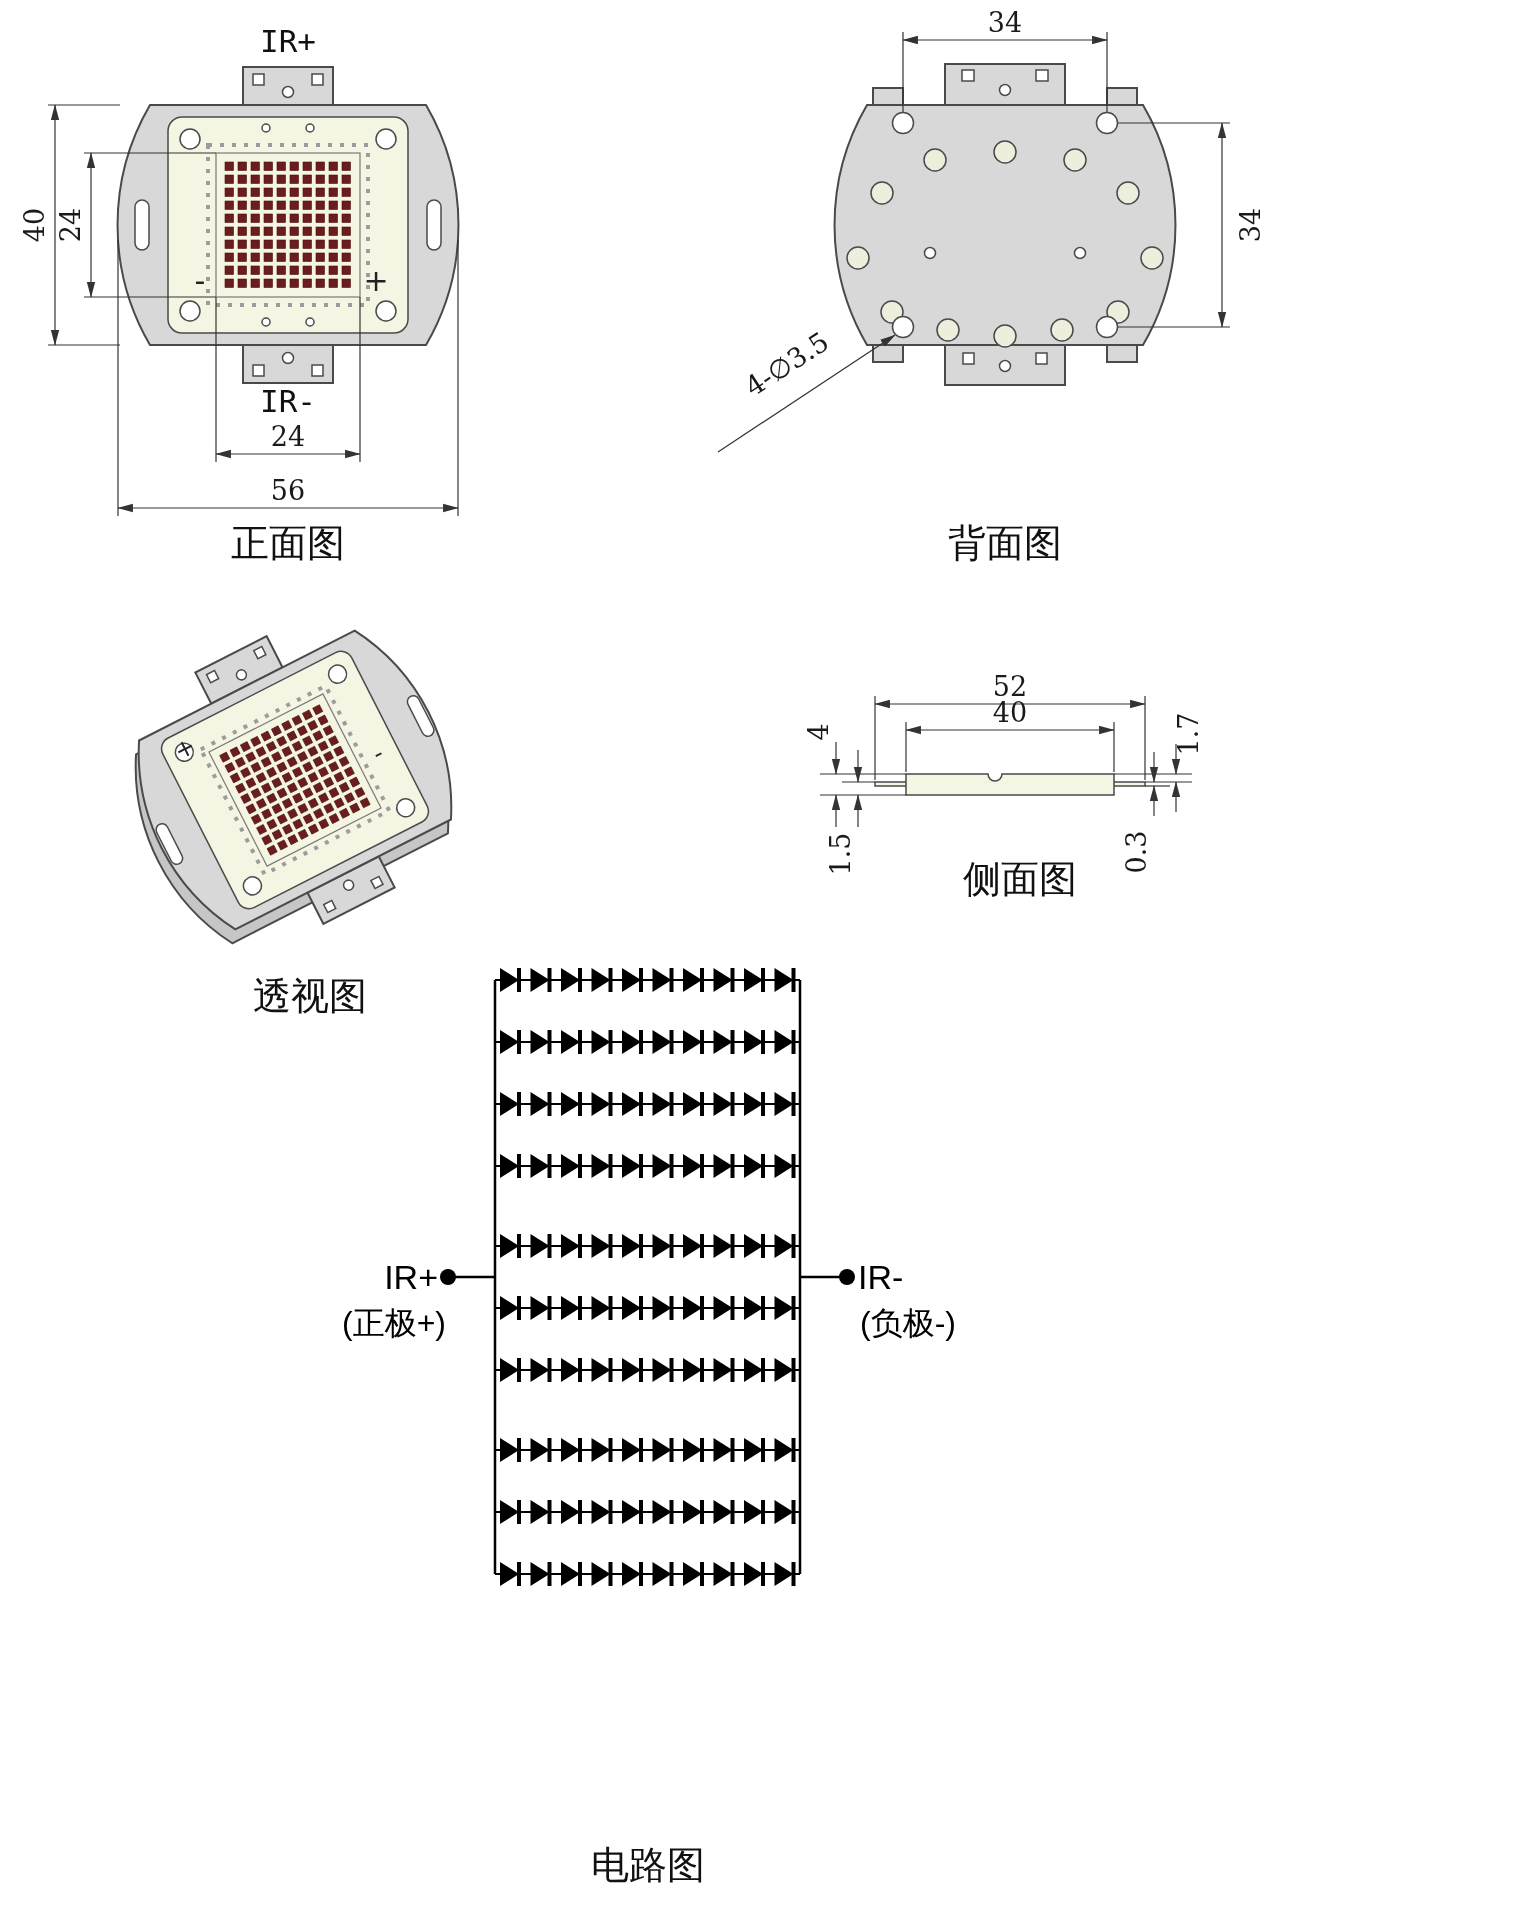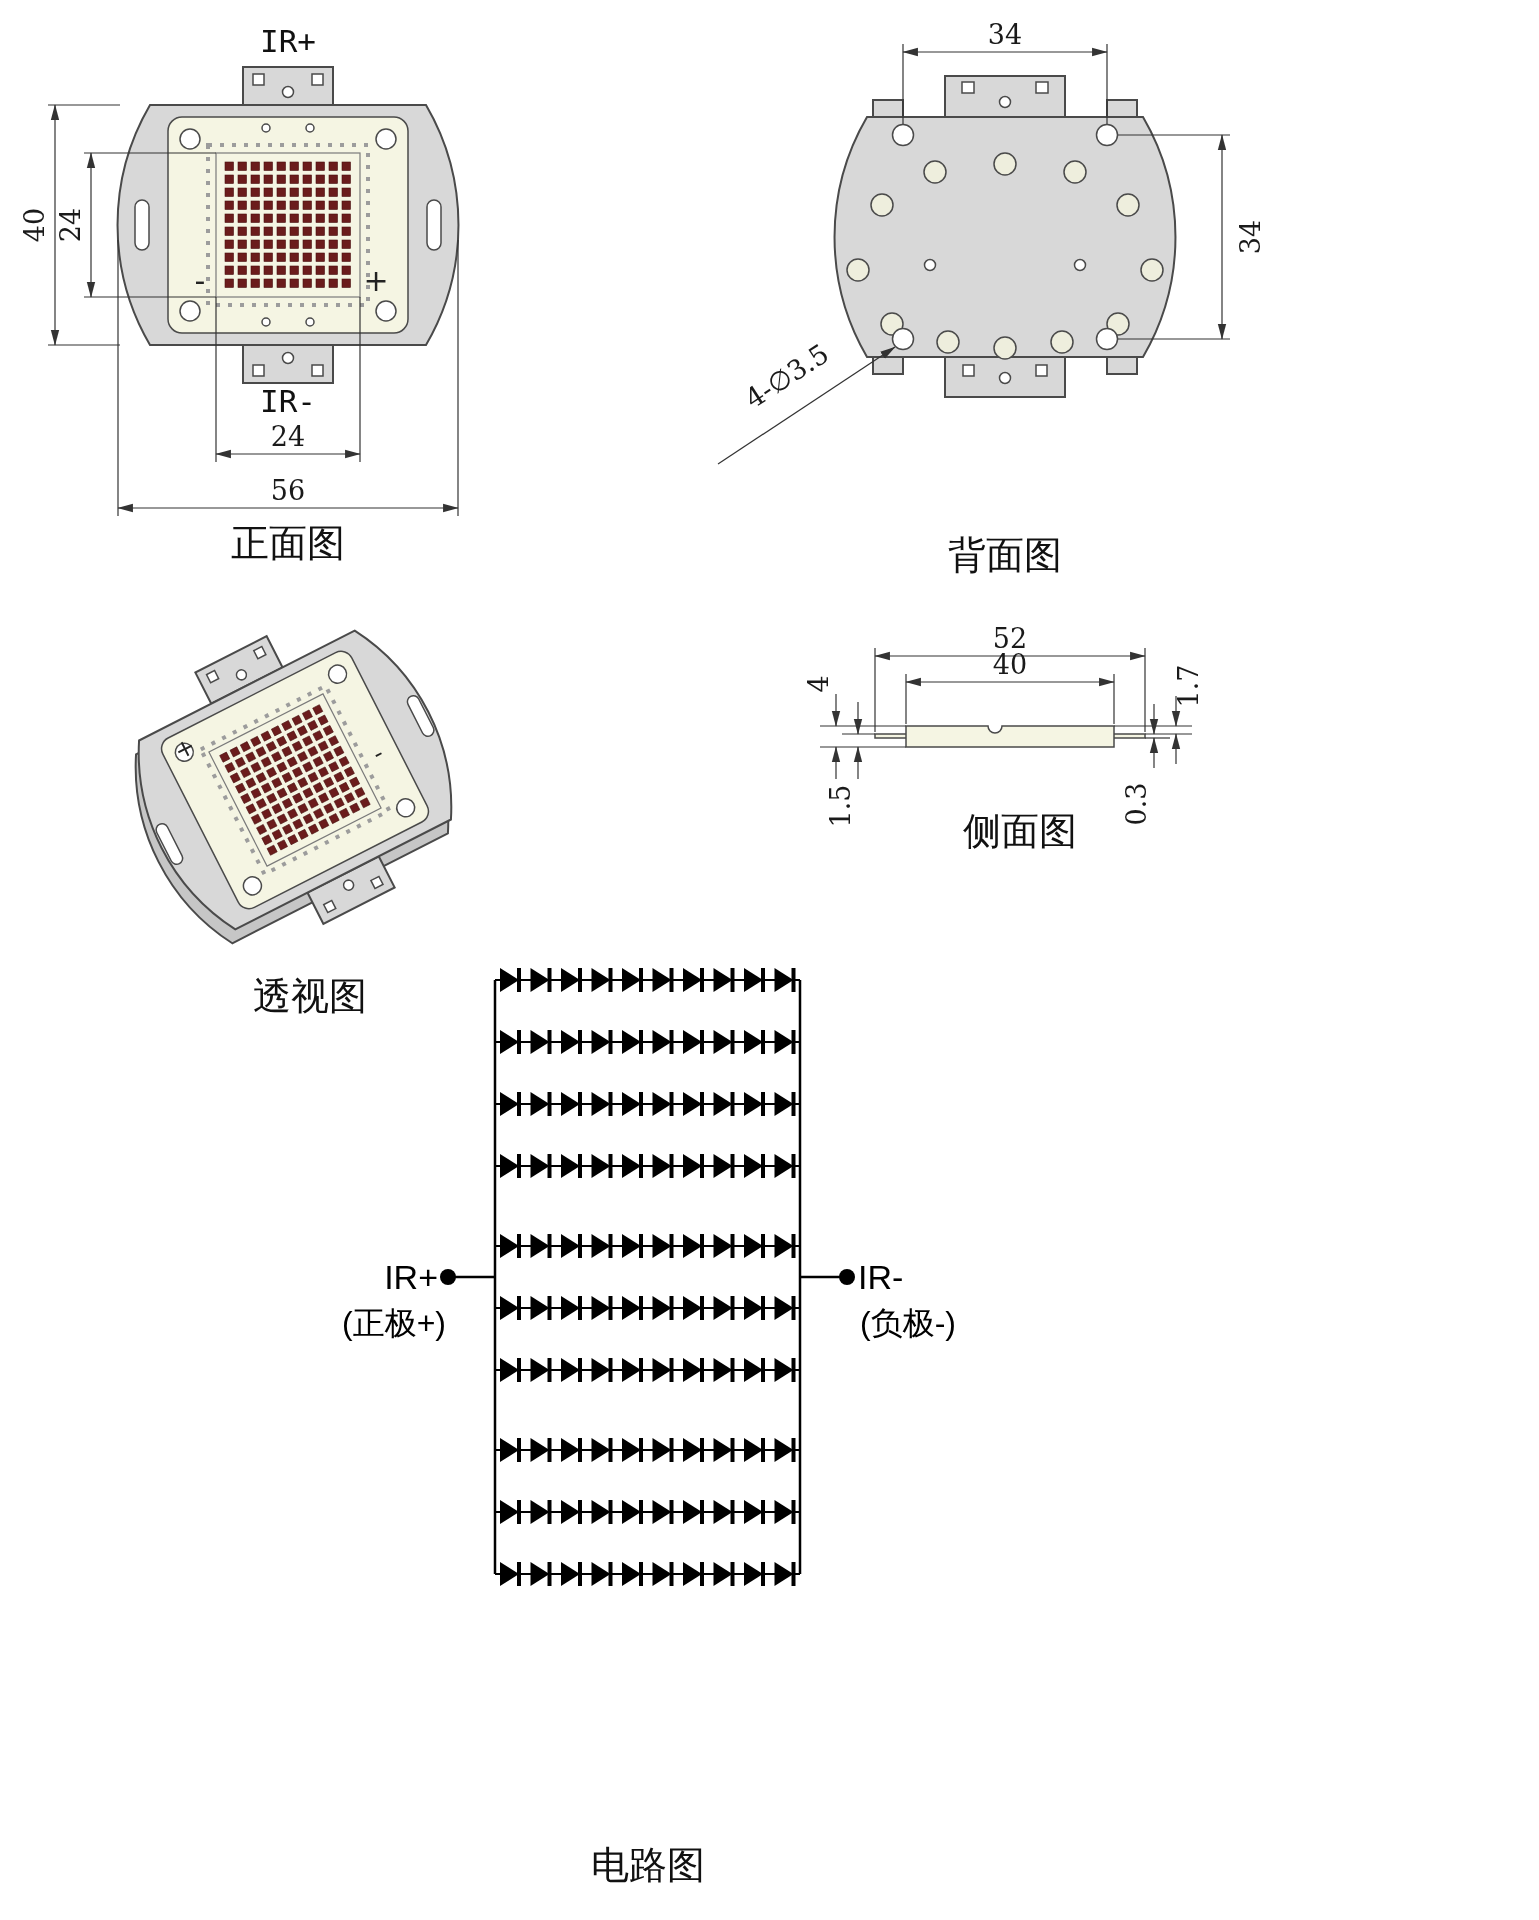--- a/index.html
+++ b/index.html
@@ -190,21 +190,21 @@
       <line class="dim" x1="108" y1="508" x2="448" y2="508" marker-start="url(#arrF)" marker-end="url(#arrF)"></line>
       <text class="dim-text" x="278" y="500">56</text>
 
       <text class="ir-text" x="278" y="52">IR+</text>
       <text class="ir-text" x="278" y="412">IR-</text>
 
       <text class="title-text" x="278" y="556">正面图</text>
     </svg>
   </div>
 
-  <div class="view" style="left:630px;top:12px;width:640px;height:580px">
+  <div class="view" style="left:630px;top:0;width:640px;height:580px">
     <svg viewBox="0 0 640 580" width="640" height="580">
       <defs>
         <marker id="arrB" viewBox="0 0 12 8" refX="11.5" refY="4" markerWidth="13" markerHeight="9" orient="auto-start-reverse">
           <path d="M0,0.8 L12,4 L0,7.2 Z" fill="#333"></path>
         </marker>
       </defs>
 
       <rect class="shape-body" x="315" y="64" width="120" height="41"></rect>
       <rect class="shape-body" x="315" y="345" width="120" height="40"></rect>
       <rect class="shape-body" x="243" y="88" width="30" height="17"></rect>
@@ -391,21 +391,21 @@
             <rect x="36.8" y="48.39999999999999" width="7.5" height="7.5" fill="var(--led-fill)" stroke="#4a1010" stroke-width="0.6"></rect>
             <rect x="48.39999999999999" y="48.39999999999999" width="7.5" height="7.5" fill="var(--led-fill)" stroke="#4a1010" stroke-width="0.6"></rect>
           </g>
         <text class="polarity-sm" x="-84" y="-70">+</text>
         <text class="polarity-sm" x="86" y="22">-</text>
       </g>
       <text class="title-text" x="250" y="424">透视图</text>
     </svg>
   </div>
 
-  <div class="view" style="left:740px;top:596px;width:520px;height:270px">
+  <div class="view" style="left:740px;top:644px;width:520px;height:270px">
     <svg viewBox="0 0 520 270" width="520" height="270">
       <defs>
         <marker id="arrS" viewBox="0 0 12 8" refX="11.5" refY="4" markerWidth="13" markerHeight="9" orient="auto-start-reverse">
           <path d="M0,0.8 L12,4 L0,7.2 Z" fill="#333"></path>
         </marker>
       </defs>
 
       <rect class="shape-pcb" x="135" y="138" width="32" height="4"></rect>
       <rect class="shape-pcb" x="373" y="138" width="32" height="4"></rect>
 

